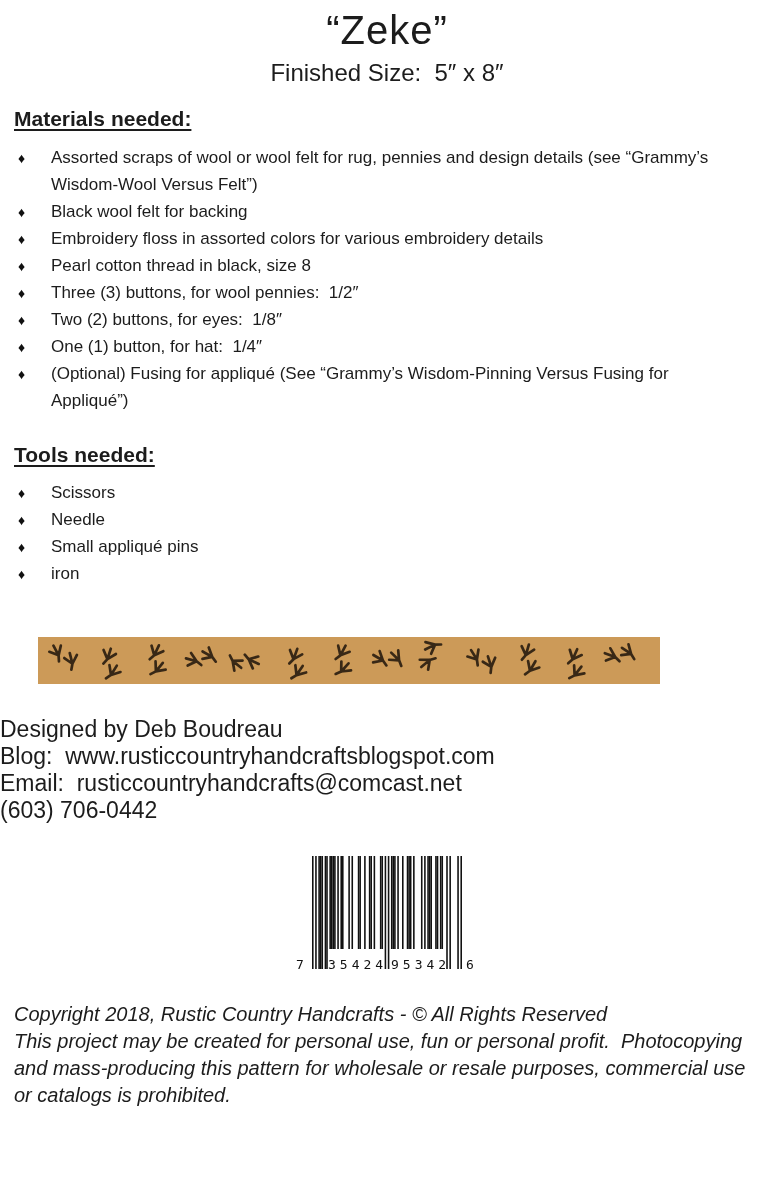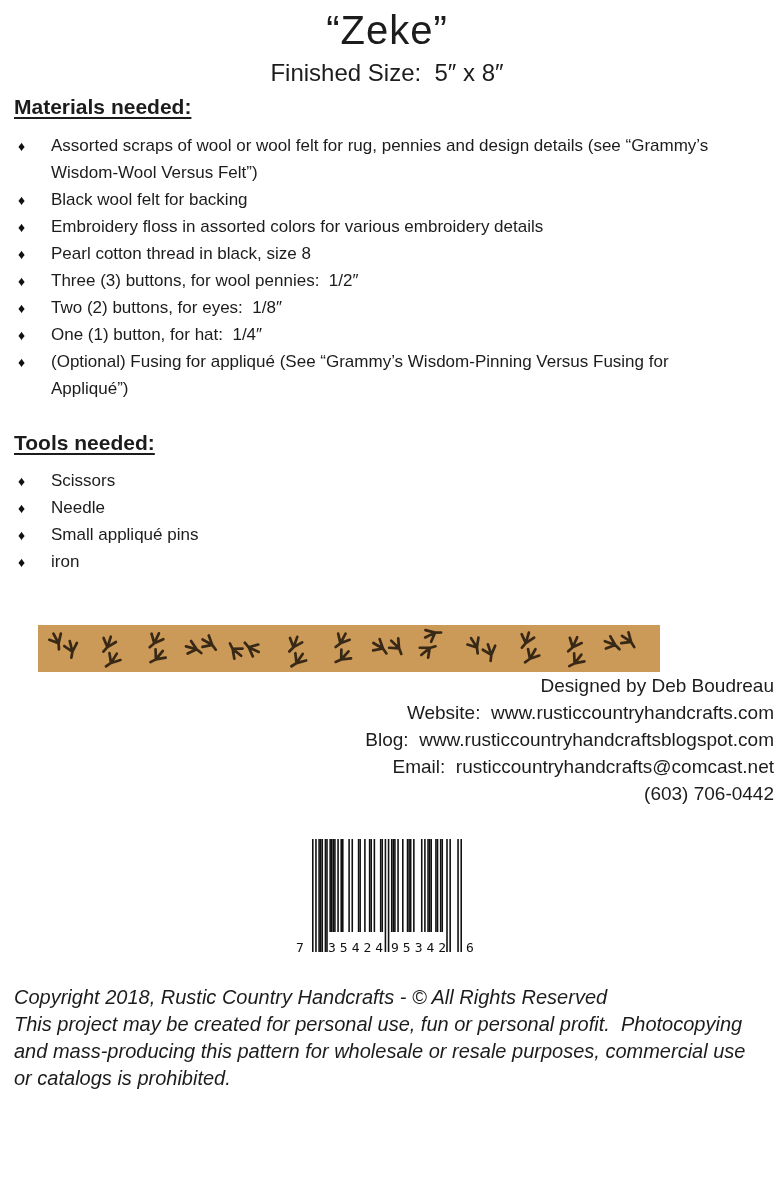--- a/index.html
+++ b/index.html
@@ -30,21 +30,21 @@
   }
 
   .section-heading {
     font-size: 21px;
     font-weight: bold;
     text-decoration: underline;
     text-underline-offset: 3px;
     margin: 0 0 0 14px;
     line-height: 1.2;
   }
-  .materials-section { margin-top: 8px; }
+  .materials-section { margin-top: 20px; }
   .tools-section { margin-top: 28px; }
 
   ul.bullet-list {
     list-style: none;
     margin: 12px 0 0 0;
     padding: 0;
   }
   li.bullet-item {
     position: relative;
     padding-left: 51px;
@@ -61,22 +61,23 @@
   }
 
   .footprints-band {
     margin: 50px 0 0 38px;
     width: 622px;
     height: 47px;
     display: block;
   }
 
   .contact-block {
-    text-align: right;
-    font-size: 19px;
+    margin-top: 32px;
+    text-align: left;
+    font-size: 23px;
     line-height: 27px;
   }
 
   .barcode {
     position: relative;
     width: 178px;
     height: 116px;
     margin: 32px auto 0 auto;
   }
   .barcode svg { position: absolute; left: 14px; top: 0; }
@@ -228,21 +229,20 @@
         <path d="M0 3 L0 -8 M0 3 L-6.5 -4.5 M0 3 L6.5 -4.5 M0 3 L-2.5 8.5" transform="translate(9,8) rotate(14)" fill="none" stroke="#2b1e10" stroke-width="2.7" stroke-linecap="round" opacity="0.92"></path>
       </g>
       <g transform="translate(580,21) rotate(-70)">
         <path d="M0 3 L0 -8 M0 3 L-6.5 -4.5 M0 3 L6.5 -4.5 M0 3 L-2.5 8.5" transform="translate(0,-6) rotate(0)" fill="none" stroke="#2b1e10" stroke-width="2.7" stroke-linecap="round" opacity="0.92"></path>
         <path d="M0 3 L0 -8 M0 3 L-6.5 -4.5 M0 3 L6.5 -4.5 M0 3 L-2.5 8.5" transform="translate(9,8) rotate(14)" fill="none" stroke="#2b1e10" stroke-width="2.7" stroke-linecap="round" opacity="0.92"></path>
       </g>
     </svg></div>
 
 <div class="contact-block">
   <div class="pre">Designed by Deb Boudreau</div>
-  <div class="pre">Website:  www.rusticcountryhandcrafts.com</div>
   <div class="pre">Blog:  www.rusticcountryhandcraftsblogspot.com</div>
   <div class="pre">Email:  rusticcountryhandcrafts@comcast.net</div>
   <div class="pre">(603) 706-0442</div>
 </div>
 
 <div class="barcode">
   <span class="bc-num bc-left">7</span>
   <span class="bc-num bc-g1">35424</span>
   <span class="bc-num bc-g2">95342</span>
   <span class="bc-num bc-right">6</span>

